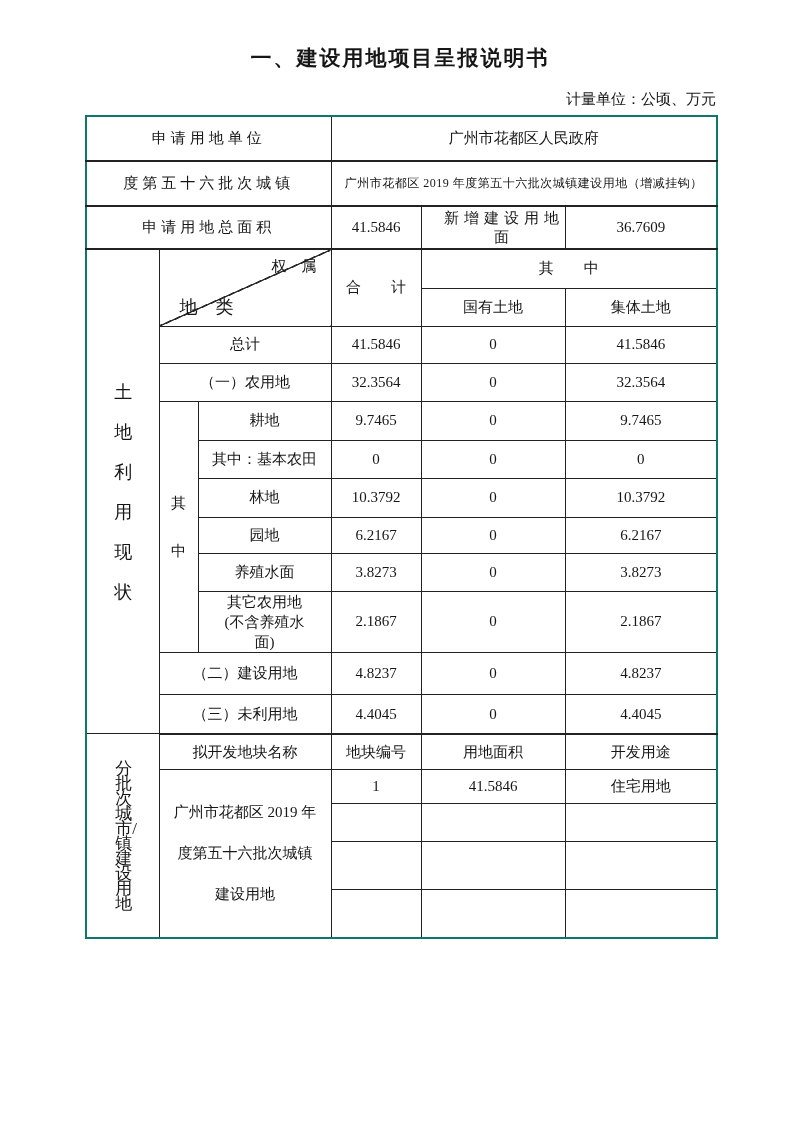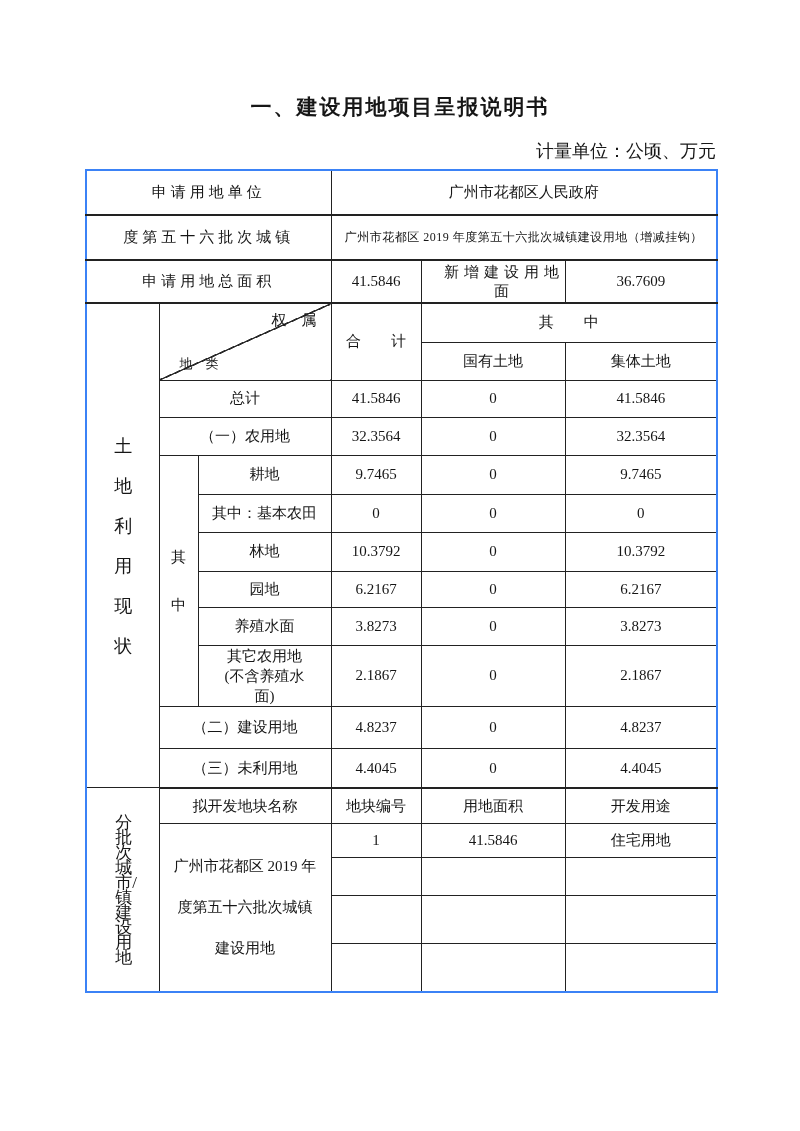--- a/index.html
+++ b/index.html
@@ -12,38 +12,38 @@
     font-family: "Liberation Serif", "DejaVu Serif", serif;
     color: #161616;
   }
   .page {
     width: 800px;
     height: 1131px;
     position: relative;
   }
   .doc-title {
     margin: 0;
-    padding-top: 93px;
+    padding-top: 44px;
     text-align: center;
     font-family: Liberation Sans, sans-serif;
     font-weight: 700;
     font-size: 21px;
     letter-spacing: 2px;
   }
   .unit-note {
     margin: 18px 84px 6px 0;
     text-align: right;
-    font-size: 18px;
+    font-size: 15px;
   }
   table.main {
     border-collapse: collapse;
     table-layout: fixed;
     width: 631px;
     margin-left: 85px;
-    border: 2px solid #3b82f6;
+    border: 2px solid #0f766e;
   }
   td {
     border: 1px solid #222222;
     text-align: center;
     vertical-align: middle;
     font-size: 15px;
     padding: 0;
     overflow: hidden;
   }
   tr.thick-bottom td { border-bottom-width: 2px; }
@@ -79,21 +79,21 @@
   
   .diag-cell {
     position: relative;
     background: linear-gradient(to bottom right,
       transparent calc(50% - 0.8px),
       #2a2a2a calc(50% - 0.8px),
       #2a2a2a calc(50% + 0.8px),
       transparent calc(50% + 0.8px));
   }
   .diag-top { position: absolute; top: 7px; right: 14px; font-size: 15px; }
-  .diag-bottom { position: absolute; bottom: 7px; left: 20px; font-size: 13px; font-family: Liberation Mono, monospace; }
+  .diag-bottom { position: absolute; bottom: 7px; left: 20px; font-size: 18px; font-family: Liberation Mono, monospace; }
   .wrap-cell { padding: 0 24px; line-height: 1.35; }
   .bigname-cell {
     white-space: pre-line;
     line-height: 41px;
     font-size: 15px;
   }
 </style>
 </head>
 <body>
 

